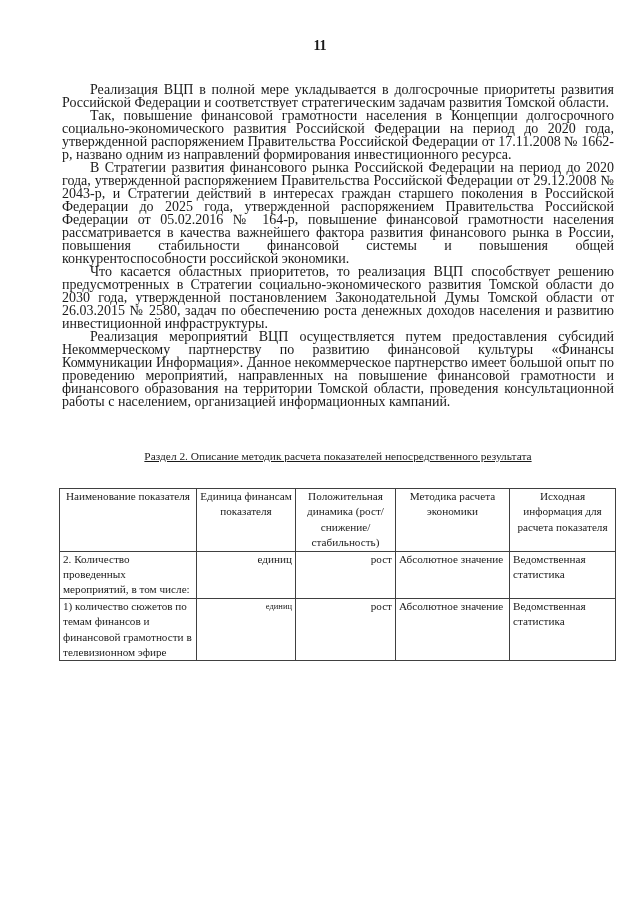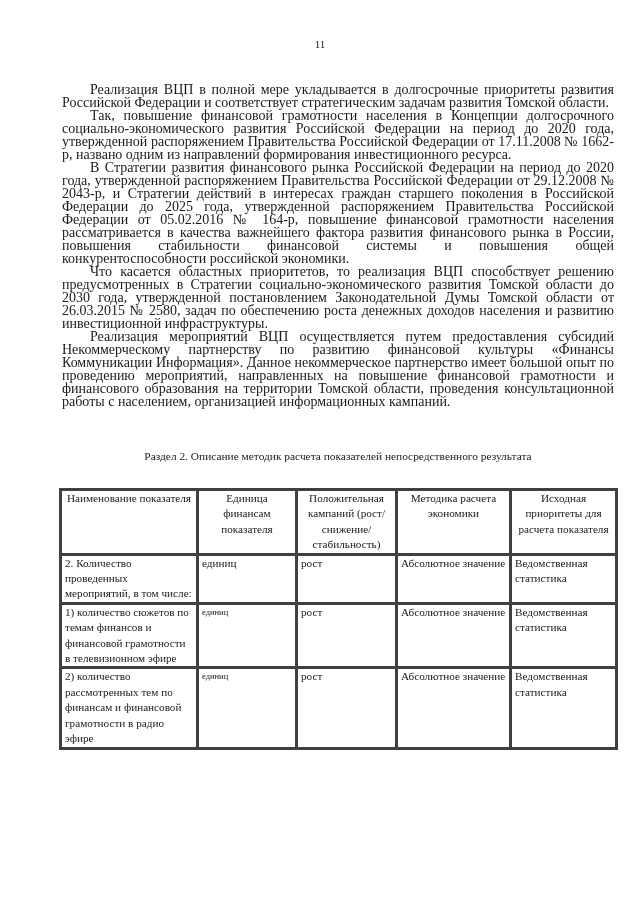--- a/index.html
+++ b/index.html
@@ -3,41 +3,41 @@
 <meta charset="utf-8">
 <style>
   html, body { margin: 0; padding: 0; background: #ffffff; }
   body {
     width: 640px; height: 905px; position: relative; overflow: hidden;
     font-family: "Liberation Serif", "DejaVu Serif", serif;
     color: #1a1a1a;
   }
   .page-number {
     position: absolute; top: 38px; left: 0; width: 640px;
-    text-align: center; font-size: 11px;
+    text-align: center; font-size: 14px; font-weight: bold;
   }
   .body-text {
     position: absolute; top: 83px; left: 62px; width: 552px;
     font-size: 14px; line-height: 13px; text-align: justify;
   }
   .body-text p { margin: 0; text-indent: 28px; }
   .section-heading {
     position: absolute; top: 449px; left: 62px; width: 552px;
-    font-size: 11.4px; line-height: 15.5px; text-align: center;
+    font-size: 11.4px; line-height: 15.5px; text-align: center; text-decoration: underline;
   }
   table.indicators {
     position: absolute; top: 488px; left: 59px; width: 556px;
     border-collapse: collapse; table-layout: fixed;
     font-size: 11.2px; line-height: 15.4px;
   }
   table.indicators td, table.indicators th {
-    border: 3px solid #404040; padding: 0 3px; vertical-align: top; font-weight: normal;
+    border: 1px solid #404040; padding: 0 3px; vertical-align: top; font-weight: normal;
   }
   table.indicators th { text-align: center; }
-  td.center { text-align: left; }
+  td.center { text-align: right; }
   td.small { font-size: 8.5px; line-height: 15px; }
   col.c1 { width: 137px; } col.c2 { width: 99px; } col.c3 { width: 100px; }
   col.c4 { width: 114px; } col.c5 { width: 106px; }
 </style>
 </head>
 <body>
 
 <div class="page-number">11</div>
 
 <div class="body-text">
@@ -57,41 +57,34 @@
       <col class="c1">
       <col class="c2">
       <col class="c3">
       <col class="c4">
       <col class="c5">
     </colgroup>
   <thead>
     <tr>
       <th>Наименование показателя</th>
       <th>Единица финансам показателя</th>
-      <th>Положительная кампаний (рост/снижение/ стабильность)</th>
+      <th>Положительная динамика (рост/снижение/ стабильность)</th>
       <th>Методика расчета экономики</th>
-      <th>Исходная приоритеты для расчета показателя</th>
+      <th>Исходная информация для расчета показателя</th>
     </tr>
   </thead>
   <tbody>
     <tr>
       <td>2. Количество проведенных мероприятий, в том числе:</td>
       <td class="center">единиц</td>
       <td class="center">рост</td>
       <td>Абсолютное значение</td>
       <td>Ведомственная статистика</td>
     </tr>
     <tr>
       <td>1) количество сюжетов по темам  финансов и финансовой грамотности в телевизионном  эфире</td>
       <td class="center small">единиц</td>
       <td class="center">рост</td>
       <td>Абсолютное значение</td>
       <td>Ведомственная статистика</td>
     </tr>
-    <tr>
-      <td>2) количество рассмотренных тем по финансам и финансовой грамотности в радио эфире</td>
-      <td class="center small">единиц</td>
-      <td class="center">рост</td>
-      <td>Абсолютное значение</td>
-      <td>Ведомственная статистика</td>
-    </tr>
   </tbody>
 </table>
 
 </body></html>

